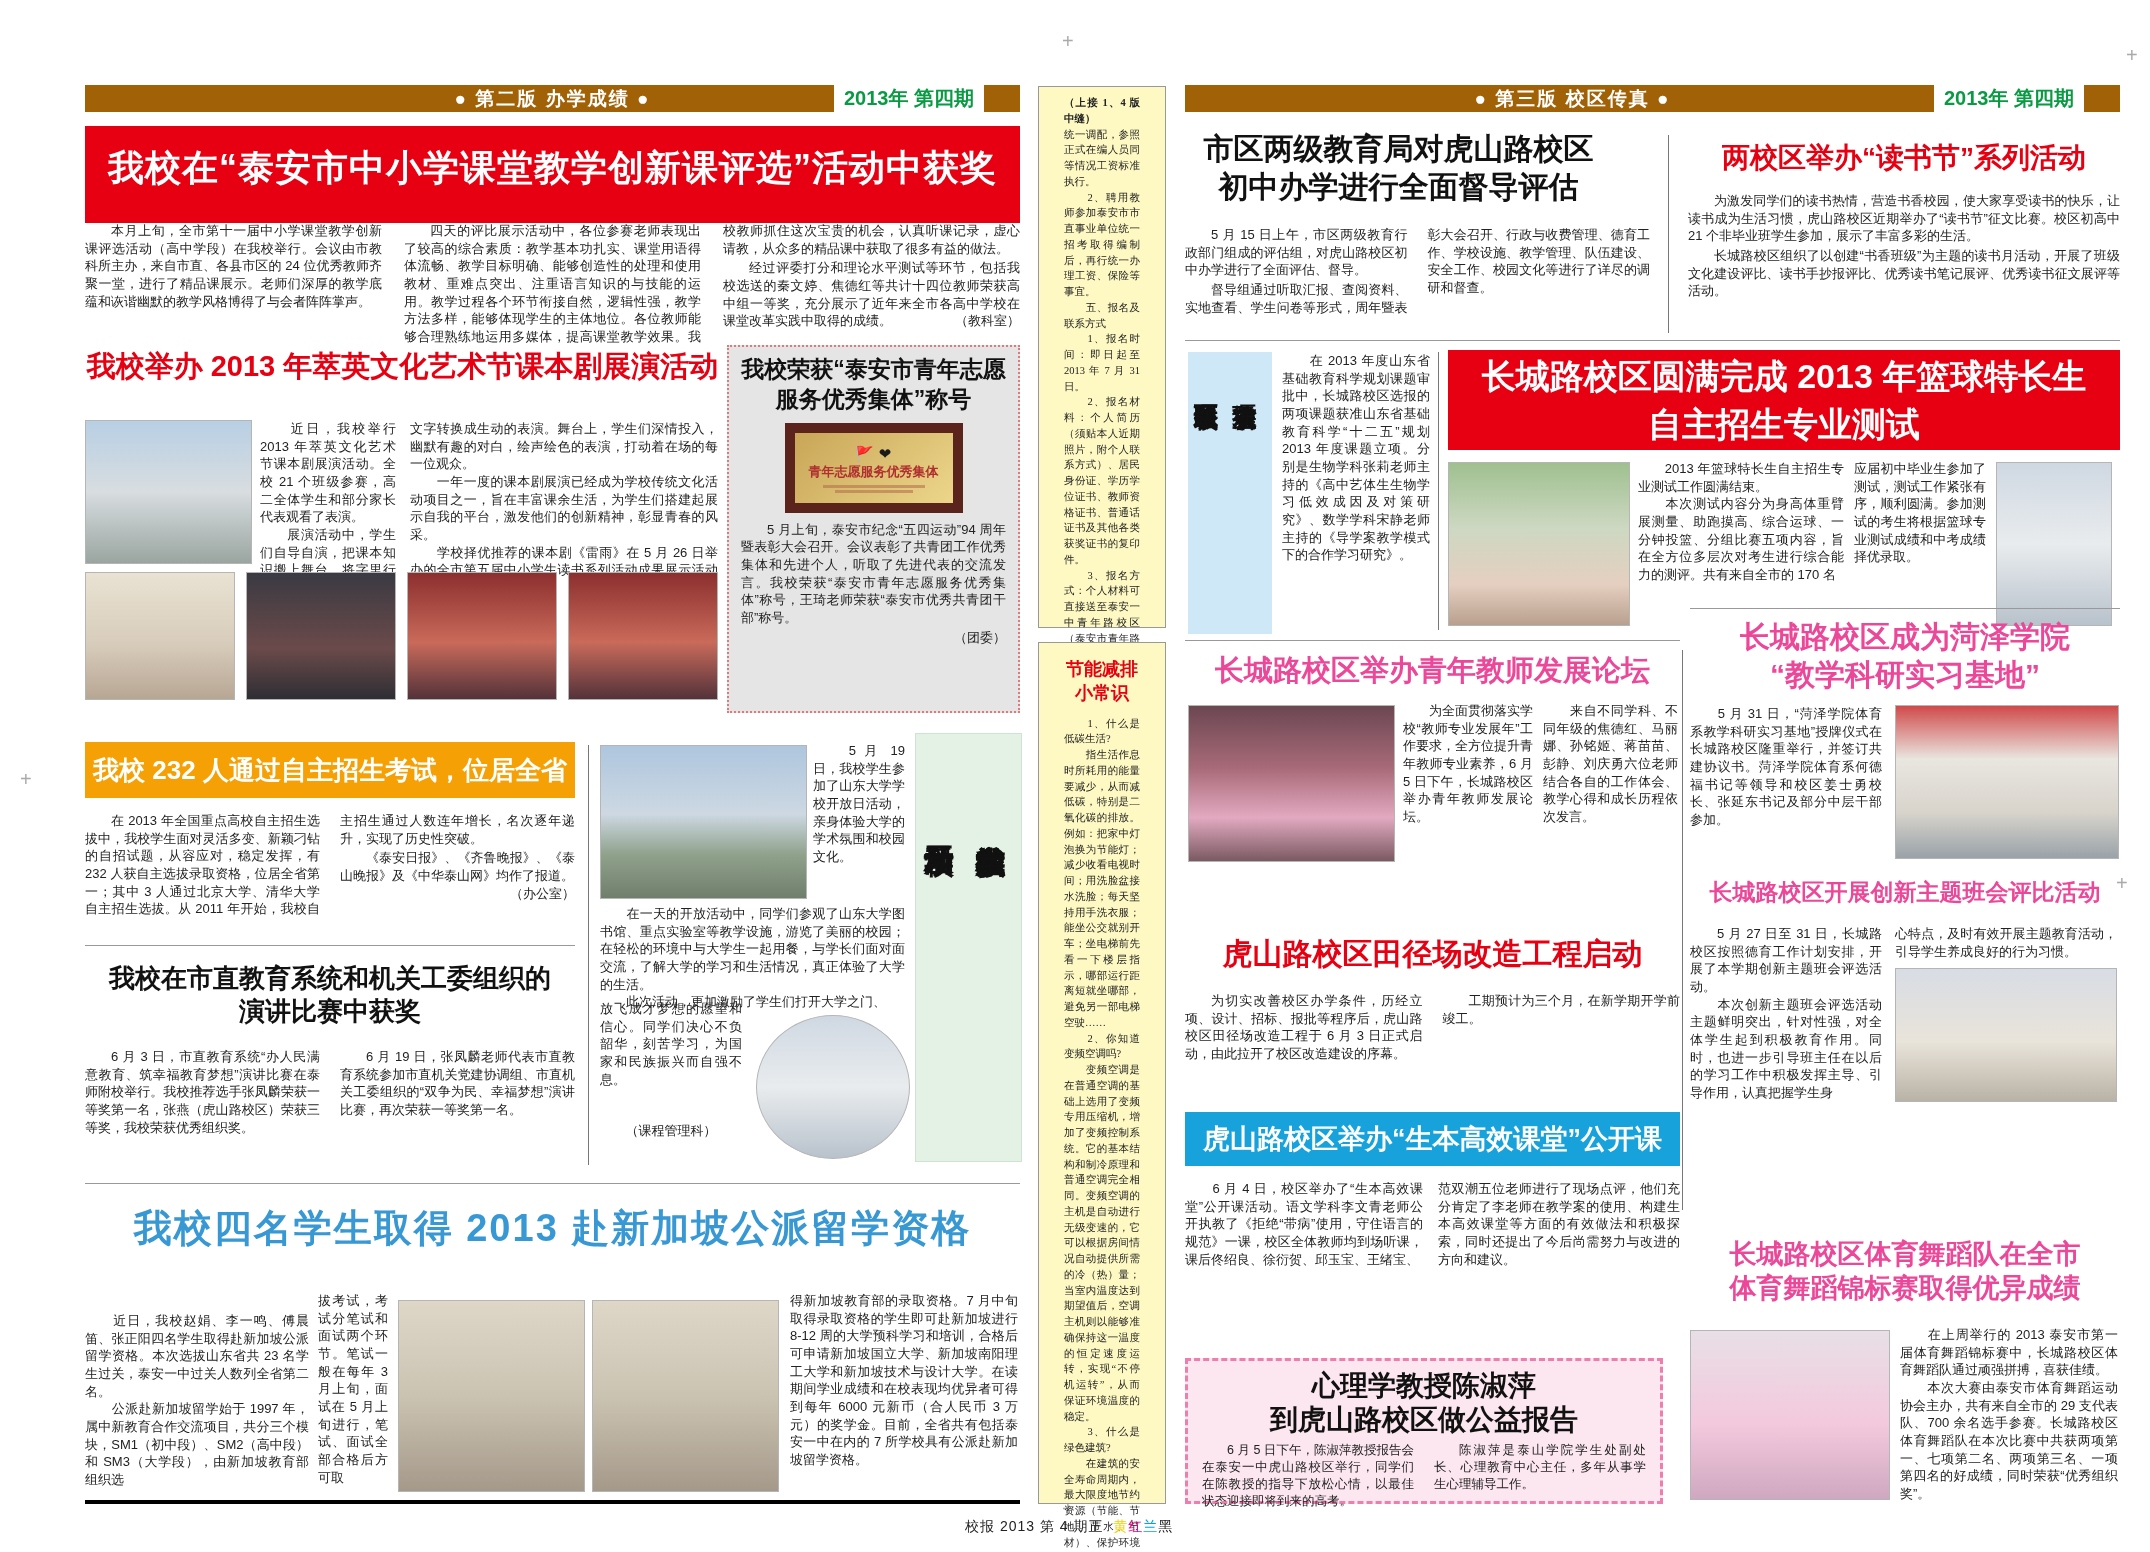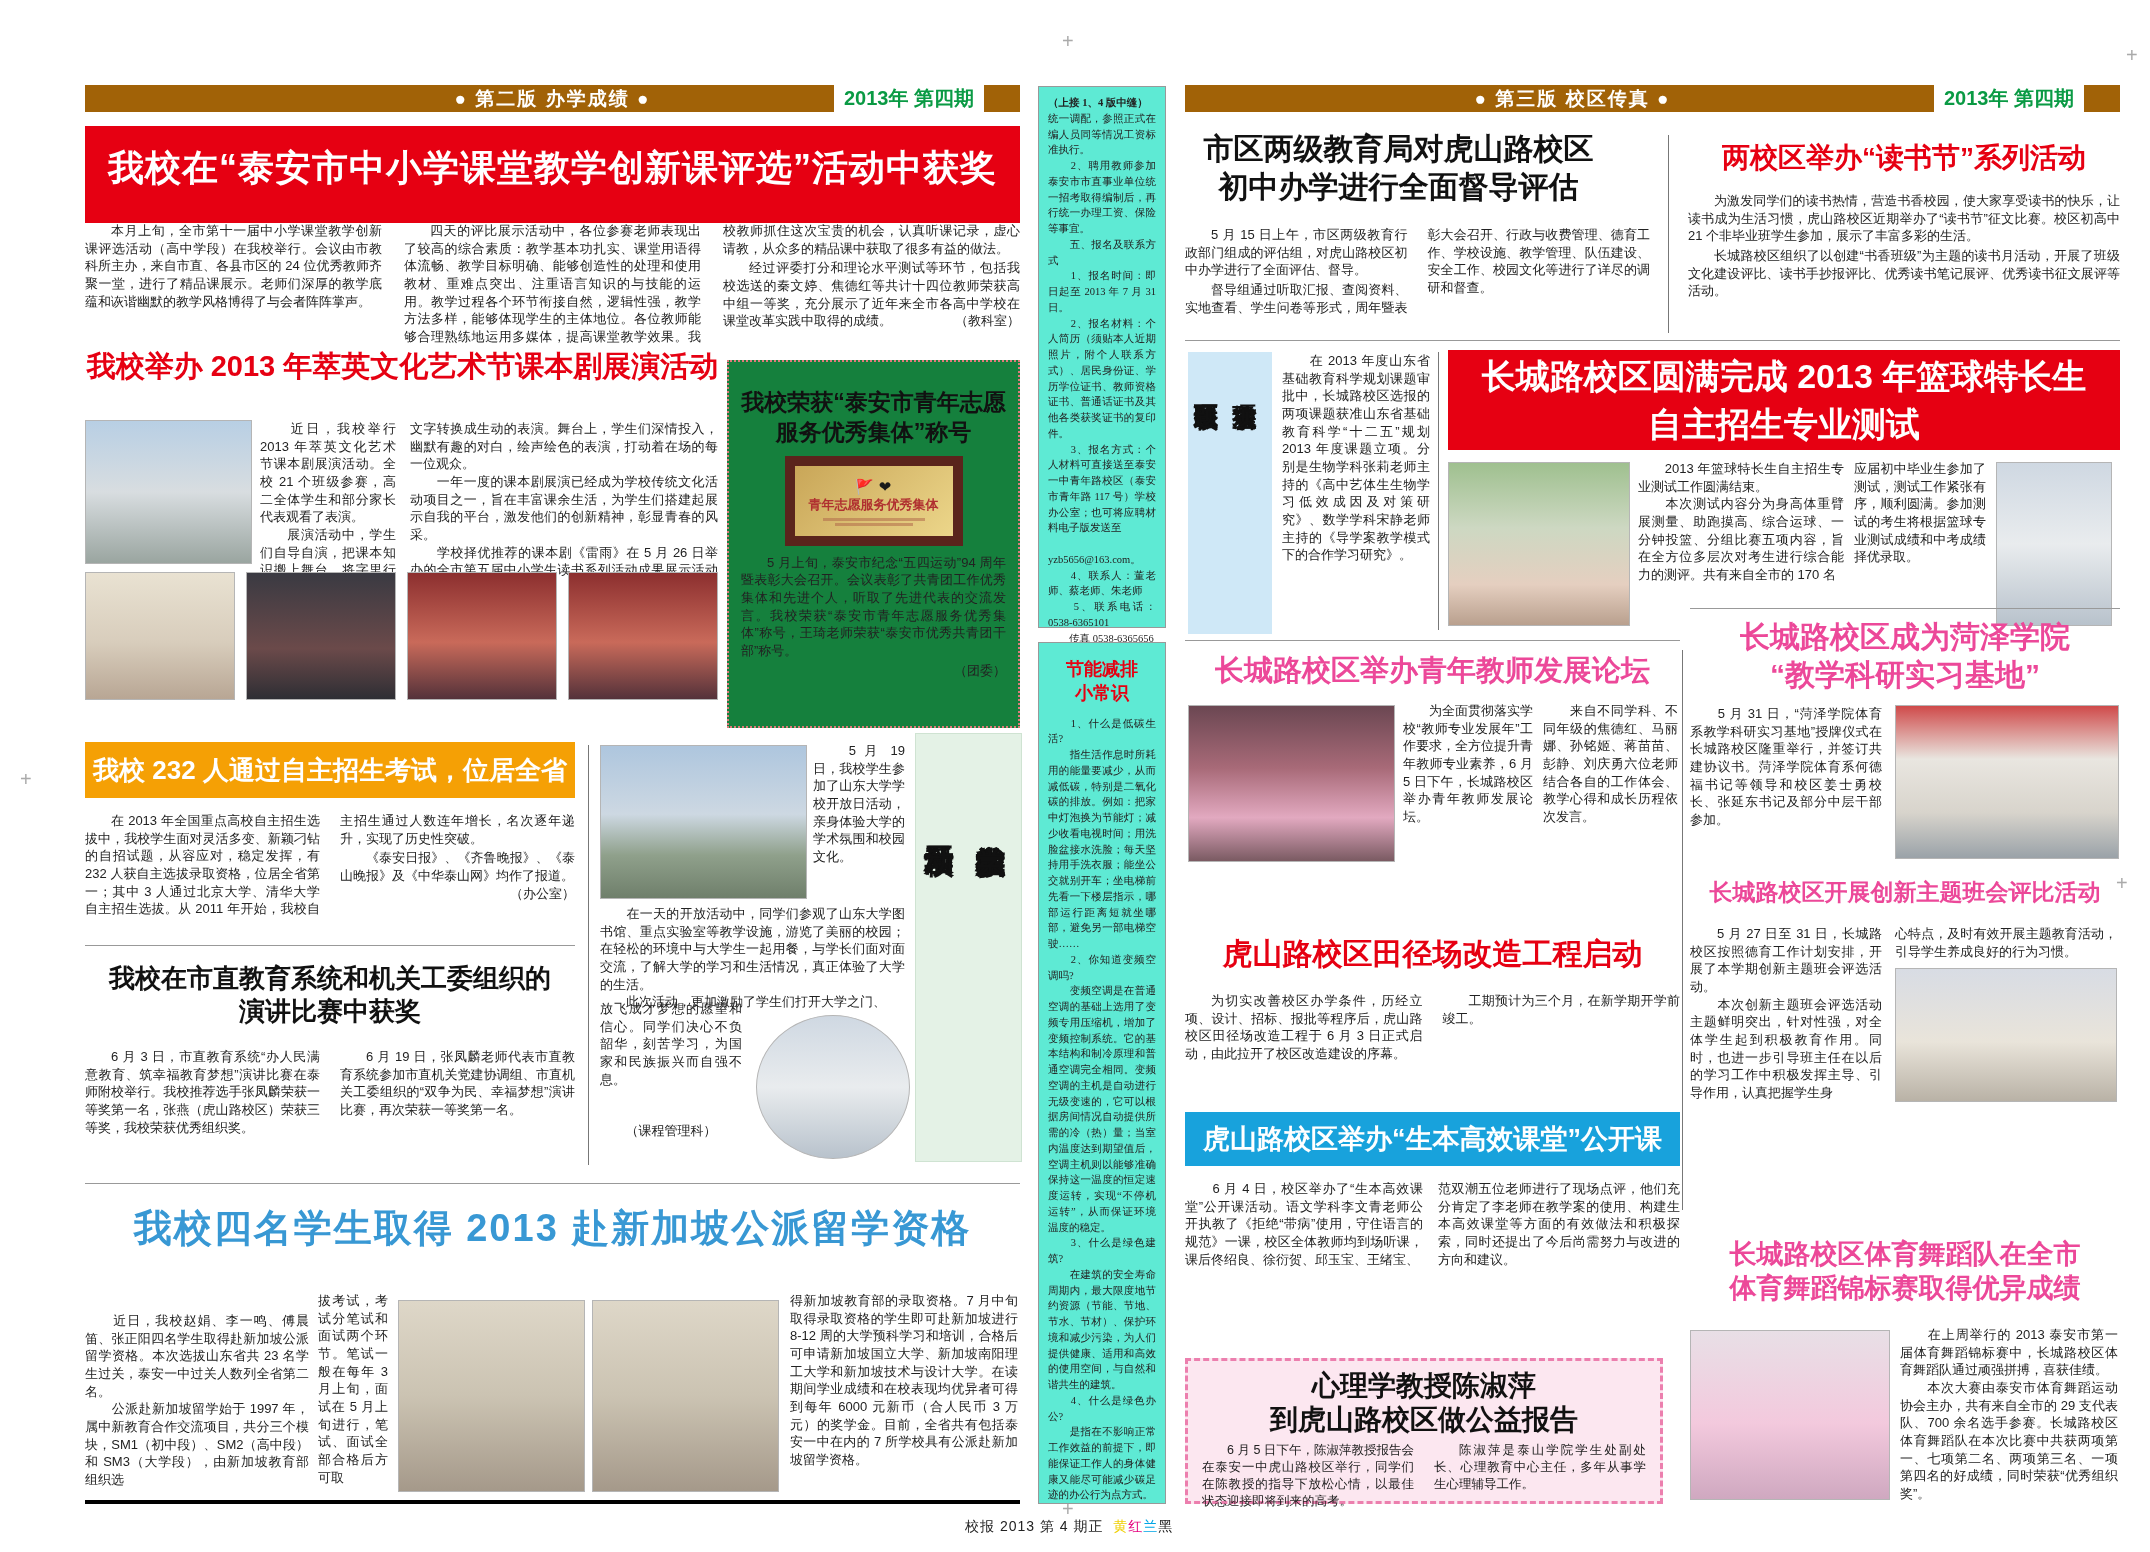--- a/index.html
+++ b/index.html
@@ -43,27 +43,27 @@
   .ph-stage-red{background:linear-gradient(180deg,#8c2f2f,#c96a5a 55%,#54323a);}
   .ph-meeting{background:linear-gradient(180deg,#ded7c8,#cbc3b2 50%,#a5998a);}
   .ph-outdoor{background:linear-gradient(180deg,#9fc08f,#cdd8c2 40%,#e5cfc0 75%,#b9a08e);}
   .ph-gym{background:linear-gradient(180deg,#cfd8e2,#e9ecee 50%,#b8c2cc);}
   .ph-podium{background:linear-gradient(180deg,#6b4752,#a86a78 40%,#e2a9c0 72%,#7a5a62);}
   .ph-banner-room{background:linear-gradient(180deg,#cf4a4a,#e9e6e0 35%,#d8d4cc 70%,#9aa2a8);}
   .ph-classroom{background:linear-gradient(180deg,#d8dce4,#e9e4da 55%,#b9b2a6);}
   .ph-dance{background:linear-gradient(180deg,#e8dfe6,#f3c9dd 55%,#cfa8c0);}
   .oval{border-radius:50%;}
   
-  .vol-box{position:absolute;background:#15803d;border:2px dotted #e07a7a;padding:26px 12px;box-sizing:border-box;margin-top:15px;}
+  .vol-box{position:absolute;background:#e5e5e5;border:2px dotted #e07a7a;padding:8px 12px;box-sizing:border-box;}
   .plaque{margin:8px auto;width:178px;background:#5a241c;padding:10px;box-sizing:border-box;}
   .plaque-in{background:linear-gradient(135deg,#c9a658,#ecd68a);text-align:center;padding:12px 6px 8px 6px;}
   .plaque-txt{color:#b03030;font-weight:bold;font-size:13px;font-family:"Liberation Serif",serif;}
   .plaque-sub{height:3px;background:#b06a4a;margin:4px 22px 2px 22px;opacity:.55;}
   .pink-box{position:absolute;background:#fce7f0;border:3px dashed #ec7fae;box-sizing:border-box;padding:8px 14px;}
-  .gbox{position:absolute;border:1px solid #999;background:#5eead4;padding:8px 9px;box-sizing:border-box;
+  .gbox{position:absolute;border:1px solid #999;background:#fef9c3;padding:8px 25px;box-sizing:border-box;
         font-family:"Liberation Serif","DejaVu Serif",serif;font-size:10.5px;line-height:1.5;text-align:justify;color:#222;}
   .gbox .flow{margin:0;}
   
   .vbox-green{position:absolute;background:#e4f2e6;border:1px solid #cfe3d2;}
   .vbox-blue{position:absolute;background:#cfe8f7;}
   .vtext{writing-mode:vertical-rl;font-family:"Liberation Serif","DejaVu Serif",serif;
          font-weight:bold;color:#111;display:inline-block;}
   .crop{position:absolute;color:#aaaaaa;font-size:20px;font-weight:normal;}
   .footer{position:absolute;font-size:14px;color:#222;letter-spacing:1px;}
   .fc1{color:#f0d005;} .fc2{color:#e5007e;} .fc3{color:#00a5e5;} .fc4{color:#1a1a1a;}

